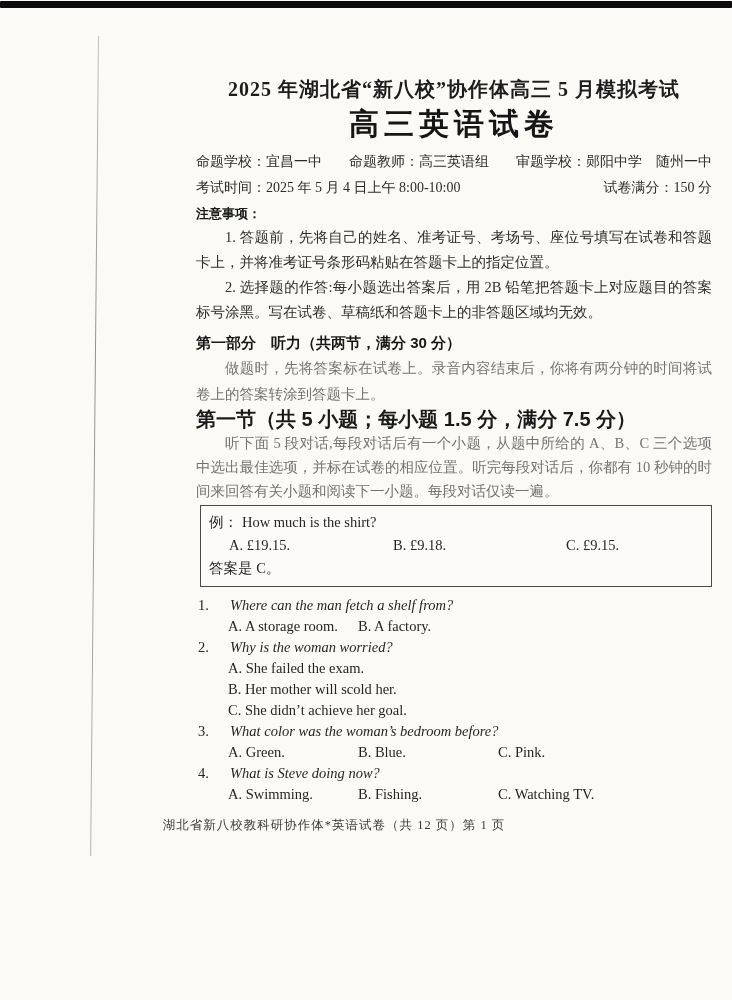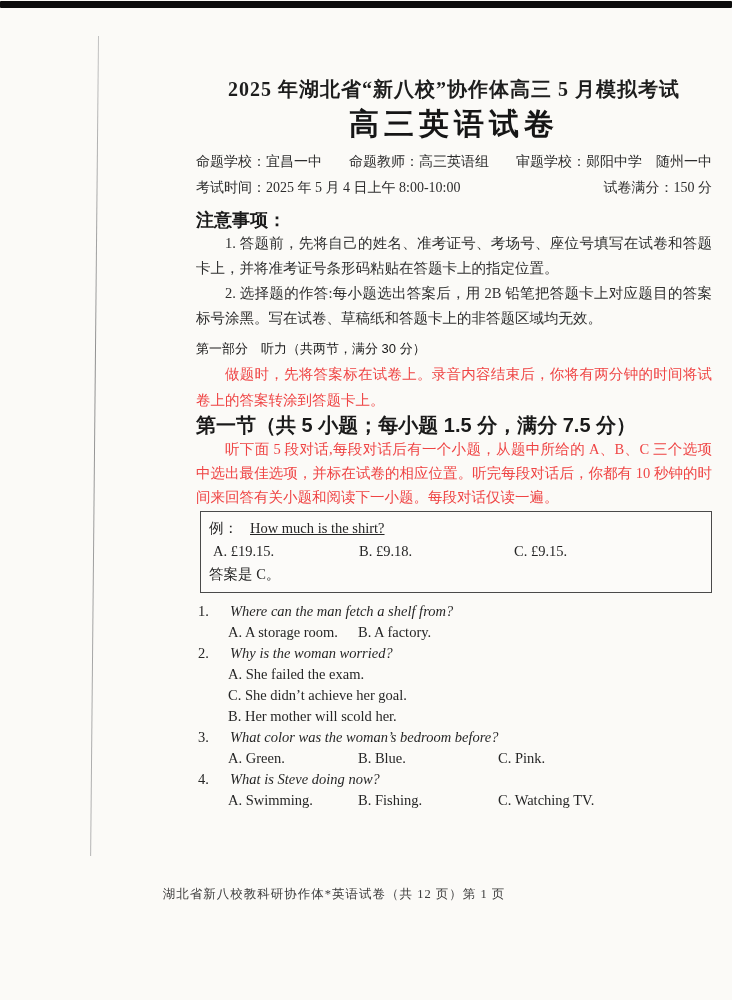--- a/index.html
+++ b/index.html
@@ -32,64 +32,64 @@
     letter-spacing:5px;margin-top:2px;color:#161616;
   }
   .meta-row{
     display:flex;justify-content:space-between;
     font-size:14px;line-height:20px;color:#2c2c2c;
   }
   .meta-row1{margin-top:8px;}
   .meta-row2{margin-top:6px;}
   .notice-heading{
     font-family:"Liberation Sans","DejaVu Sans",sans-serif;
-    font-weight:bold;font-size:18px;line-height:22px;margin-top:11px;color:#1a1a1a;
+    font-weight:bold;font-size:13px;line-height:22px;margin-top:5px;color:#1a1a1a;
   }
   .notice-item{
     font-size:14.5px;line-height:25px;text-indent:2em;margin:0;
     text-align:justify;color:#2e2e2e;
   }
   .part-heading{
     font-family:"Liberation Sans","DejaVu Sans",sans-serif;
-    font-weight:normal;font-size:13px;line-height:24px;margin-top:6px;color:#171717;
+    font-weight:bold;font-size:15px;line-height:24px;margin-top:6px;color:#171717;
   }
   .para{
     font-size:14.5px;line-height:26px;text-indent:2em;margin:0;
-    text-align:justify;color:#ef4444;
+    text-align:justify;color:#737373;
   }
   .sub-heading{
     font-family:"Liberation Sans","DejaVu Sans",sans-serif;
     font-weight:bold;font-size:20px;line-height:24px;color:#1a1a1a;
   }
   .para3{line-height:24px;}
   .example-box{
     margin-top:2px;margin-left:4px;width:494px;
     border:1.5px solid #4a4a4a;
     padding:5px 8px 6px 8px;
     font-size:14.5px;line-height:23px;
     background:#fcfbf9;
   }
   .ex-line1{display:flex;}
   .ex-label{flex:0 0 auto;}
-  .ex-question{margin-left:12px;text-decoration:underline;}
-  .ex-opts{display:flex;margin-left:4px;}
+  .ex-question{margin-left:4px;}
+  .ex-opts{display:flex;margin-left:20px;gap:18px;}
   .ex-a{width:146px;}
   .ex-b{width:155px;}
   .ex-c{flex:1;}
   .questions{margin-top:8px;font-size:14.5px;line-height:21px;}
   .q-line{display:flex;}
   .q-num{flex:0 0 32px;padding-left:2px;}
   .q-text{flex:1;font-style:italic;}
   .opt-row{display:flex;padding-left:32px;}
   .opt-a{width:130px;}
   .opt-b{width:140px;}
   .opt-c{flex:1;}
   .opt-stacked{padding-left:32px;}
   .page-footer{
-    position:absolute;left:0;top:885px;width:668px;
+    position:absolute;left:0;top:816px;width:668px;
     text-align:center;font-size:12.5px;line-height:18px;
     color:#3b3b3b;letter-spacing:1px;
   }
 </style>
 </head>
 <body>
 
 <div class="sheet">
   <div class="scan-topbar"></div>
   <div class="fold-line"></div>
@@ -143,22 +143,22 @@
           <span class="opt-b">B. A factory.</span>
         </div>
       </div>
 
       <div>
         <div class="q-line">
           <span class="q-num">2.</span>
           <span class="q-text">Why is the woman worried?</span>
         </div>
         <div class="opt-stacked">A. She failed the exam.</div>
+        <div class="opt-stacked">B. Her mother will scold her.</div>
         <div class="opt-stacked">C. She didn’t achieve her goal.</div>
-        <div class="opt-stacked">B. Her mother will scold her.</div>
       </div>
 
       <div>
         <div class="q-line">
           <span class="q-num">3.</span>
           <span class="q-text">What color was the woman’s bedroom before?</span>
         </div>
         <div class="opt-row">
           <span class="opt-a">A. Green.</span>
           <span class="opt-b">B. Blue.</span>

